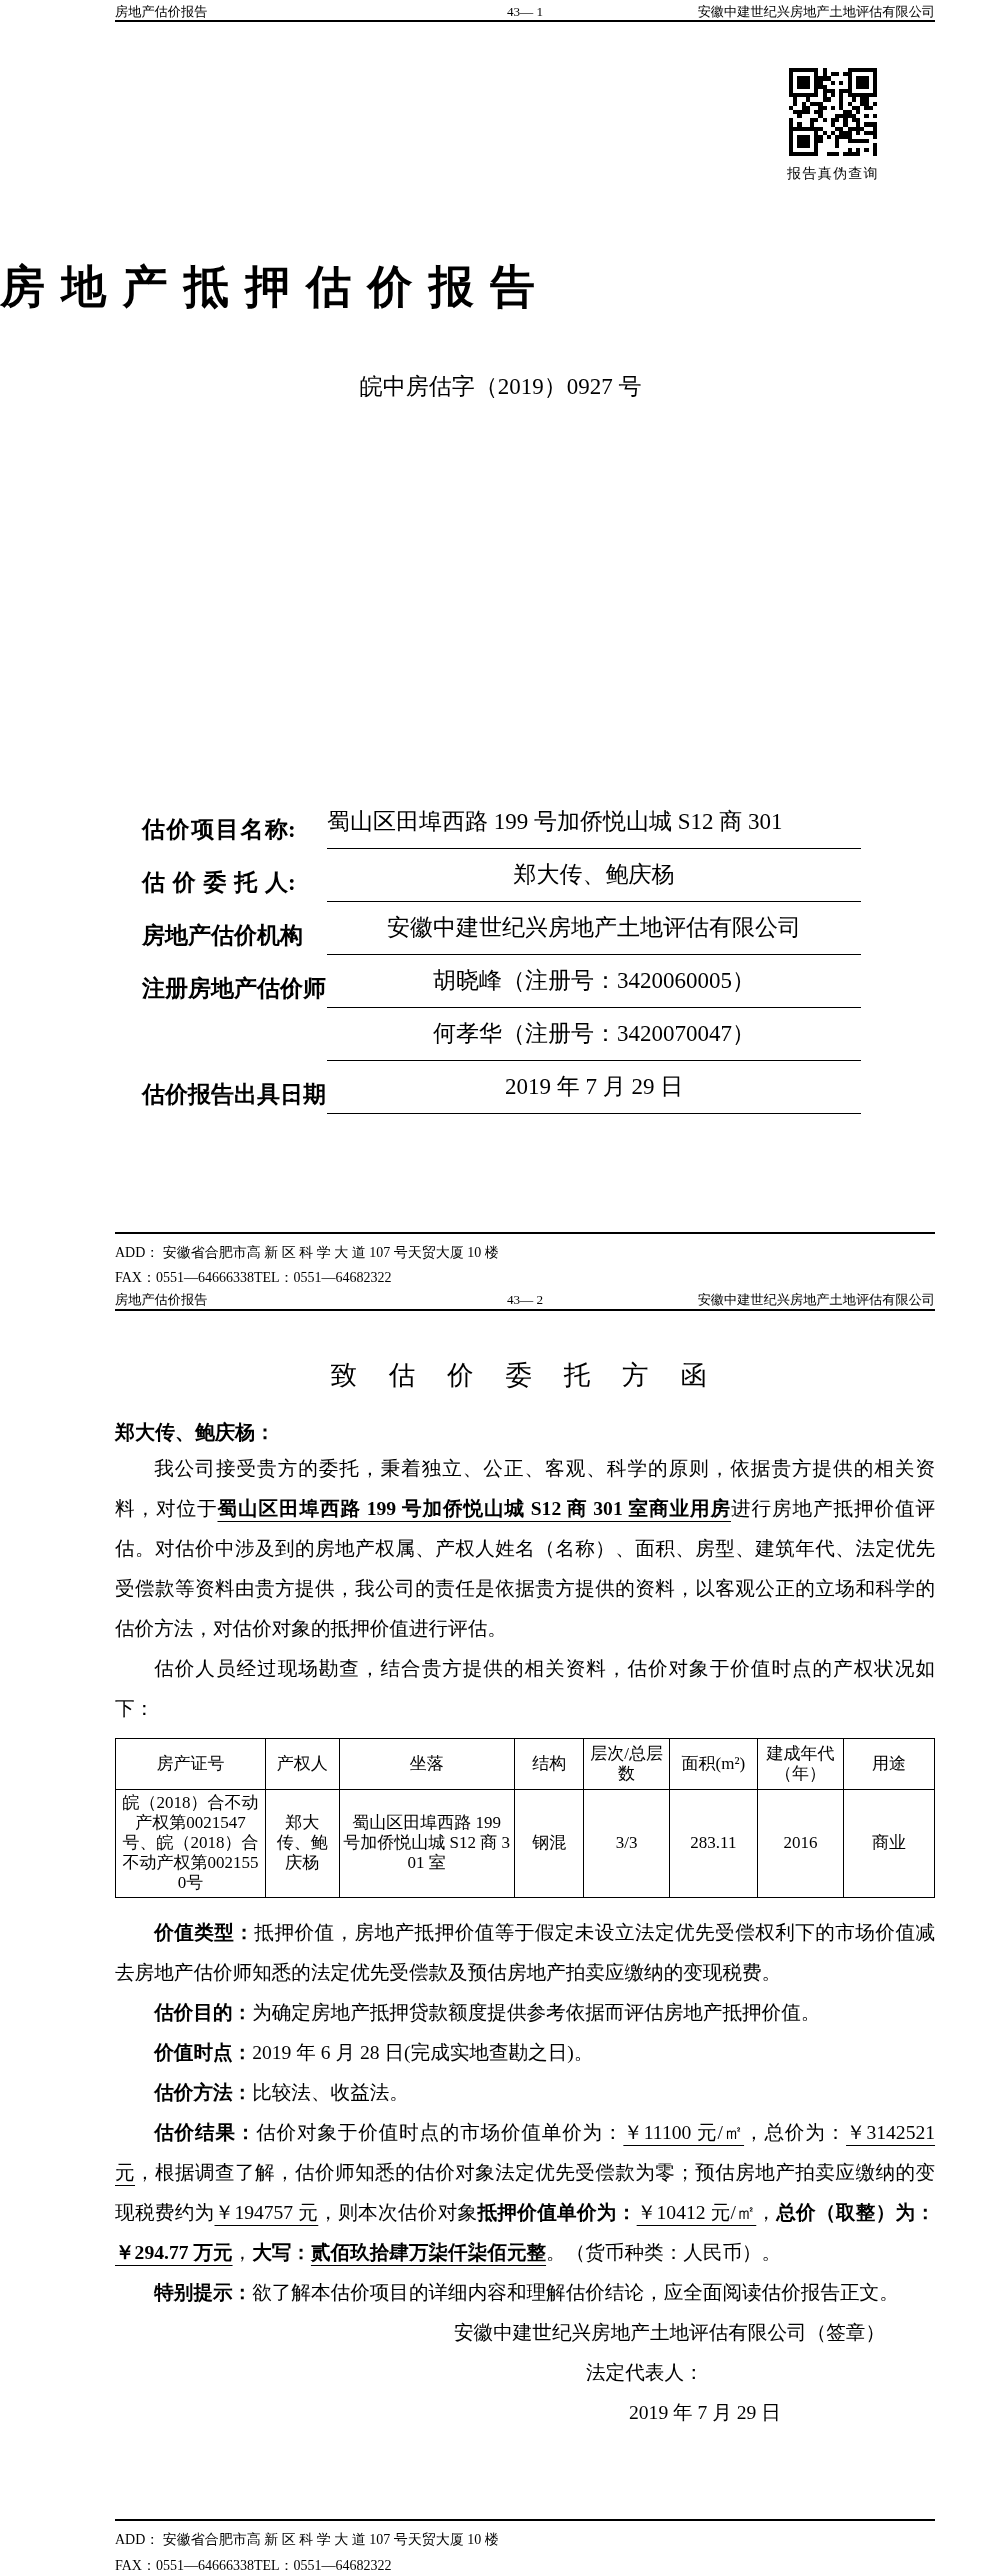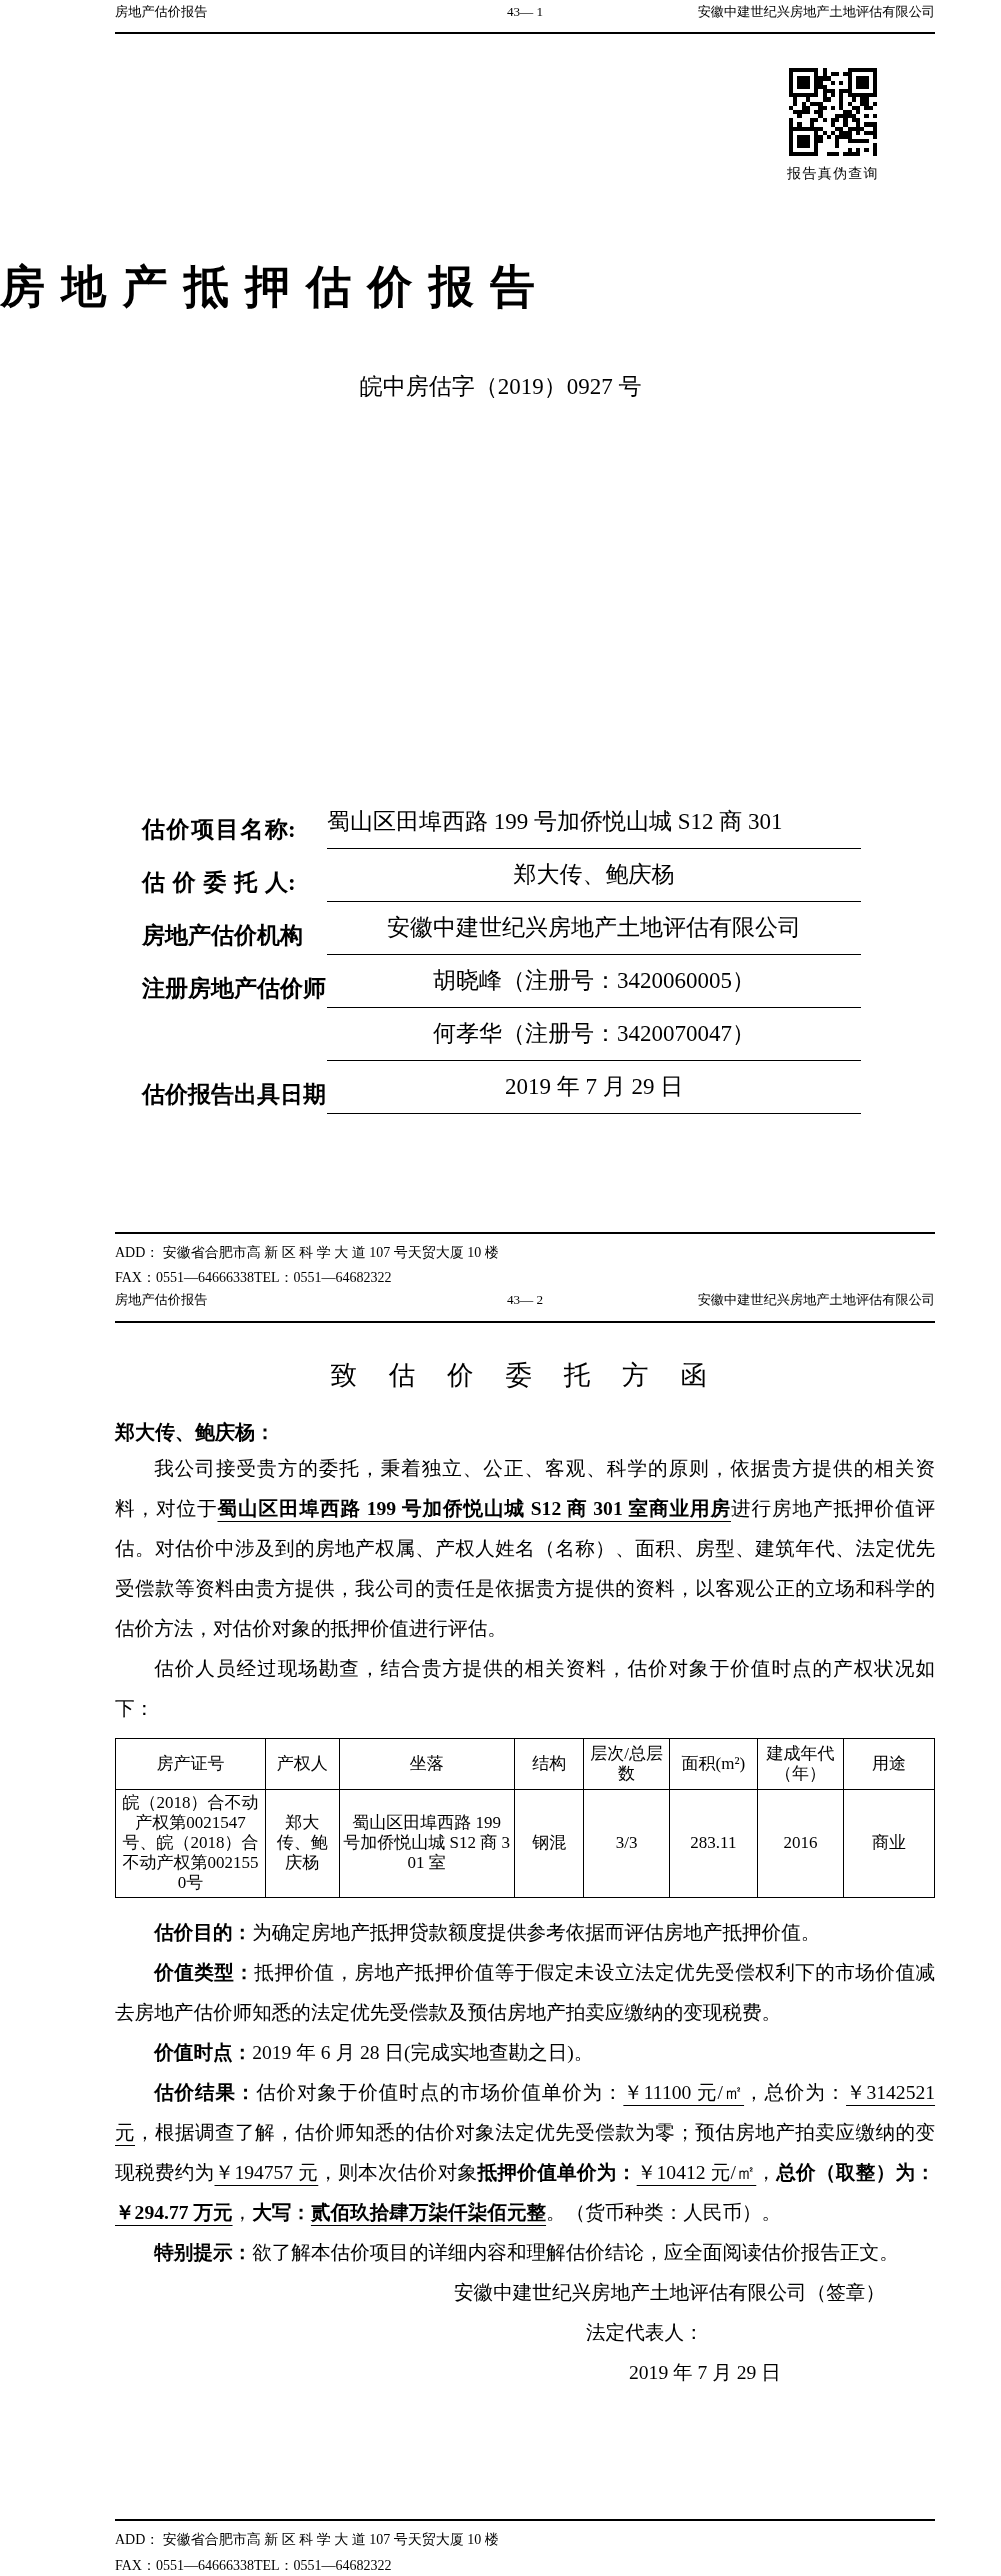--- a/index.html
+++ b/index.html
@@ -3,21 +3,21 @@
 <meta charset="utf-8">
 <style>
   html,body{margin:0;padding:0;background:#e8e8e8;}
   .page{position:relative;width:1001px;background:#ffffff;color:#000;
         font-family:"Liberation Serif","DejaVu Serif",serif;overflow:hidden;}
   .p1{height:1291px;}
   .p2{height:1285px;}
 
   
   .run-hdr{position:absolute;left:115px;width:820px;display:flex;align-items:flex-start;
-           font-size:13.2px;line-height:16.4px;border-bottom:2.5px solid #000;padding-bottom:12px;}
+           font-size:13.2px;line-height:16.4px;border-bottom:2.5px solid #000;padding-bottom:0;}
   .run-hdr .h-left{flex:1;text-align:left;}
   .run-hdr .h-mid{flex:0 0 auto;text-align:center;}
   .run-hdr .h-right{flex:1;text-align:right;}
 
   
   .qr-wrap{position:absolute;left:787px;top:68px;width:92px;text-align:center;}
   .qr-wrap svg{display:block;width:88px;height:88px;margin:0 auto;}
   .qr-cap{margin-top:8.8px;font-size:14px;font-weight:400;letter-spacing:1.3px;white-space:nowrap;}
 
   .big-title{position:absolute;top:257px;left:0;width:100%;text-align:left;
@@ -389,23 +389,24 @@
         <td>蜀山区田埠西路 199 号加侨悦山城 S12 商 301 室</td>
         <td>钢混</td>
         <td>3/3</td>
         <td>283.11</td>
         <td>2016</td>
         <td>商业</td>
       </tr>
     </tbody>
       </table>
 
+    <p class="para"><span class="b">价值类型：</span><span>抵押价值，房地产抵押价值等于假定未设立法定优先受偿权利下的市场价值减去房地产估价师知悉的法定优先受偿款及预估房地产拍卖应缴纳的变现税费。</span></p>
     <p class="para"><span class="b">估价目的：</span><span>为确定房地产抵押贷款额度提供参考依据而评估房地产抵押价值。</span></p>
-    <p class="para"><span class="b">价值类型：</span><span>抵押价值，房地产抵押价值等于假定未设立法定优先受偿权利下的市场价值减去房地产估价师知悉的法定优先受偿款及预估房地产拍卖应缴纳的变现税费。</span></p>
     <p class="para"><span class="b">价值时点：</span><span>2019 年 6 月 28 日(完成实地查勘之日)。</span></p>
+    <p class="para"><span class="b">估价方法：</span><span>比较法、收益法。</span></p>
     <p class="para"><span class="b">估价结果：</span><span>估价对象于价值时点的市场价值单价为：</span><span class="u">￥11100 元/㎡</span><span>，总价为：</span><span class="u">￥3142521 元</span><span>，根据调查了解，估价师知悉的估价对象法定优先受偿款为零；预估房地产拍卖应缴纳的变现税费约为</span><span class="u">￥194757 元</span><span>，则本次估价对象</span><span class="b">抵押价值单价为：</span><span class="u">￥10412 元/㎡</span><span>，</span><span class="b">总价（取整）为：</span><span class="b u">￥294.77 万元</span><span>，</span><span class="b">大写：</span><span class="b u">贰佰玖拾肆万柒仟柒佰元整</span><span>。（货币种类：人民币）。</span></p>
     <p class="para"><span class="b">特别提示：</span><span>欲了解本估价项目的详细内容和理解估价结论，应全面阅读估价报告正文。</span></p>
 
     <div class="sig-line">安徽中建世纪兴房地产土地评估有限公司（签章）</div>
     <div class="rep-line">法定代表人：</div>
     <div class="date-line">2019 年 7 月 29 日</div>
   </div>
 
   <div class="run-ftr">
     <div class="ftr-add">ADD： 安徽省合肥市高 新 区 科 学 大 道 107 号天贸大厦 10 楼</div>

